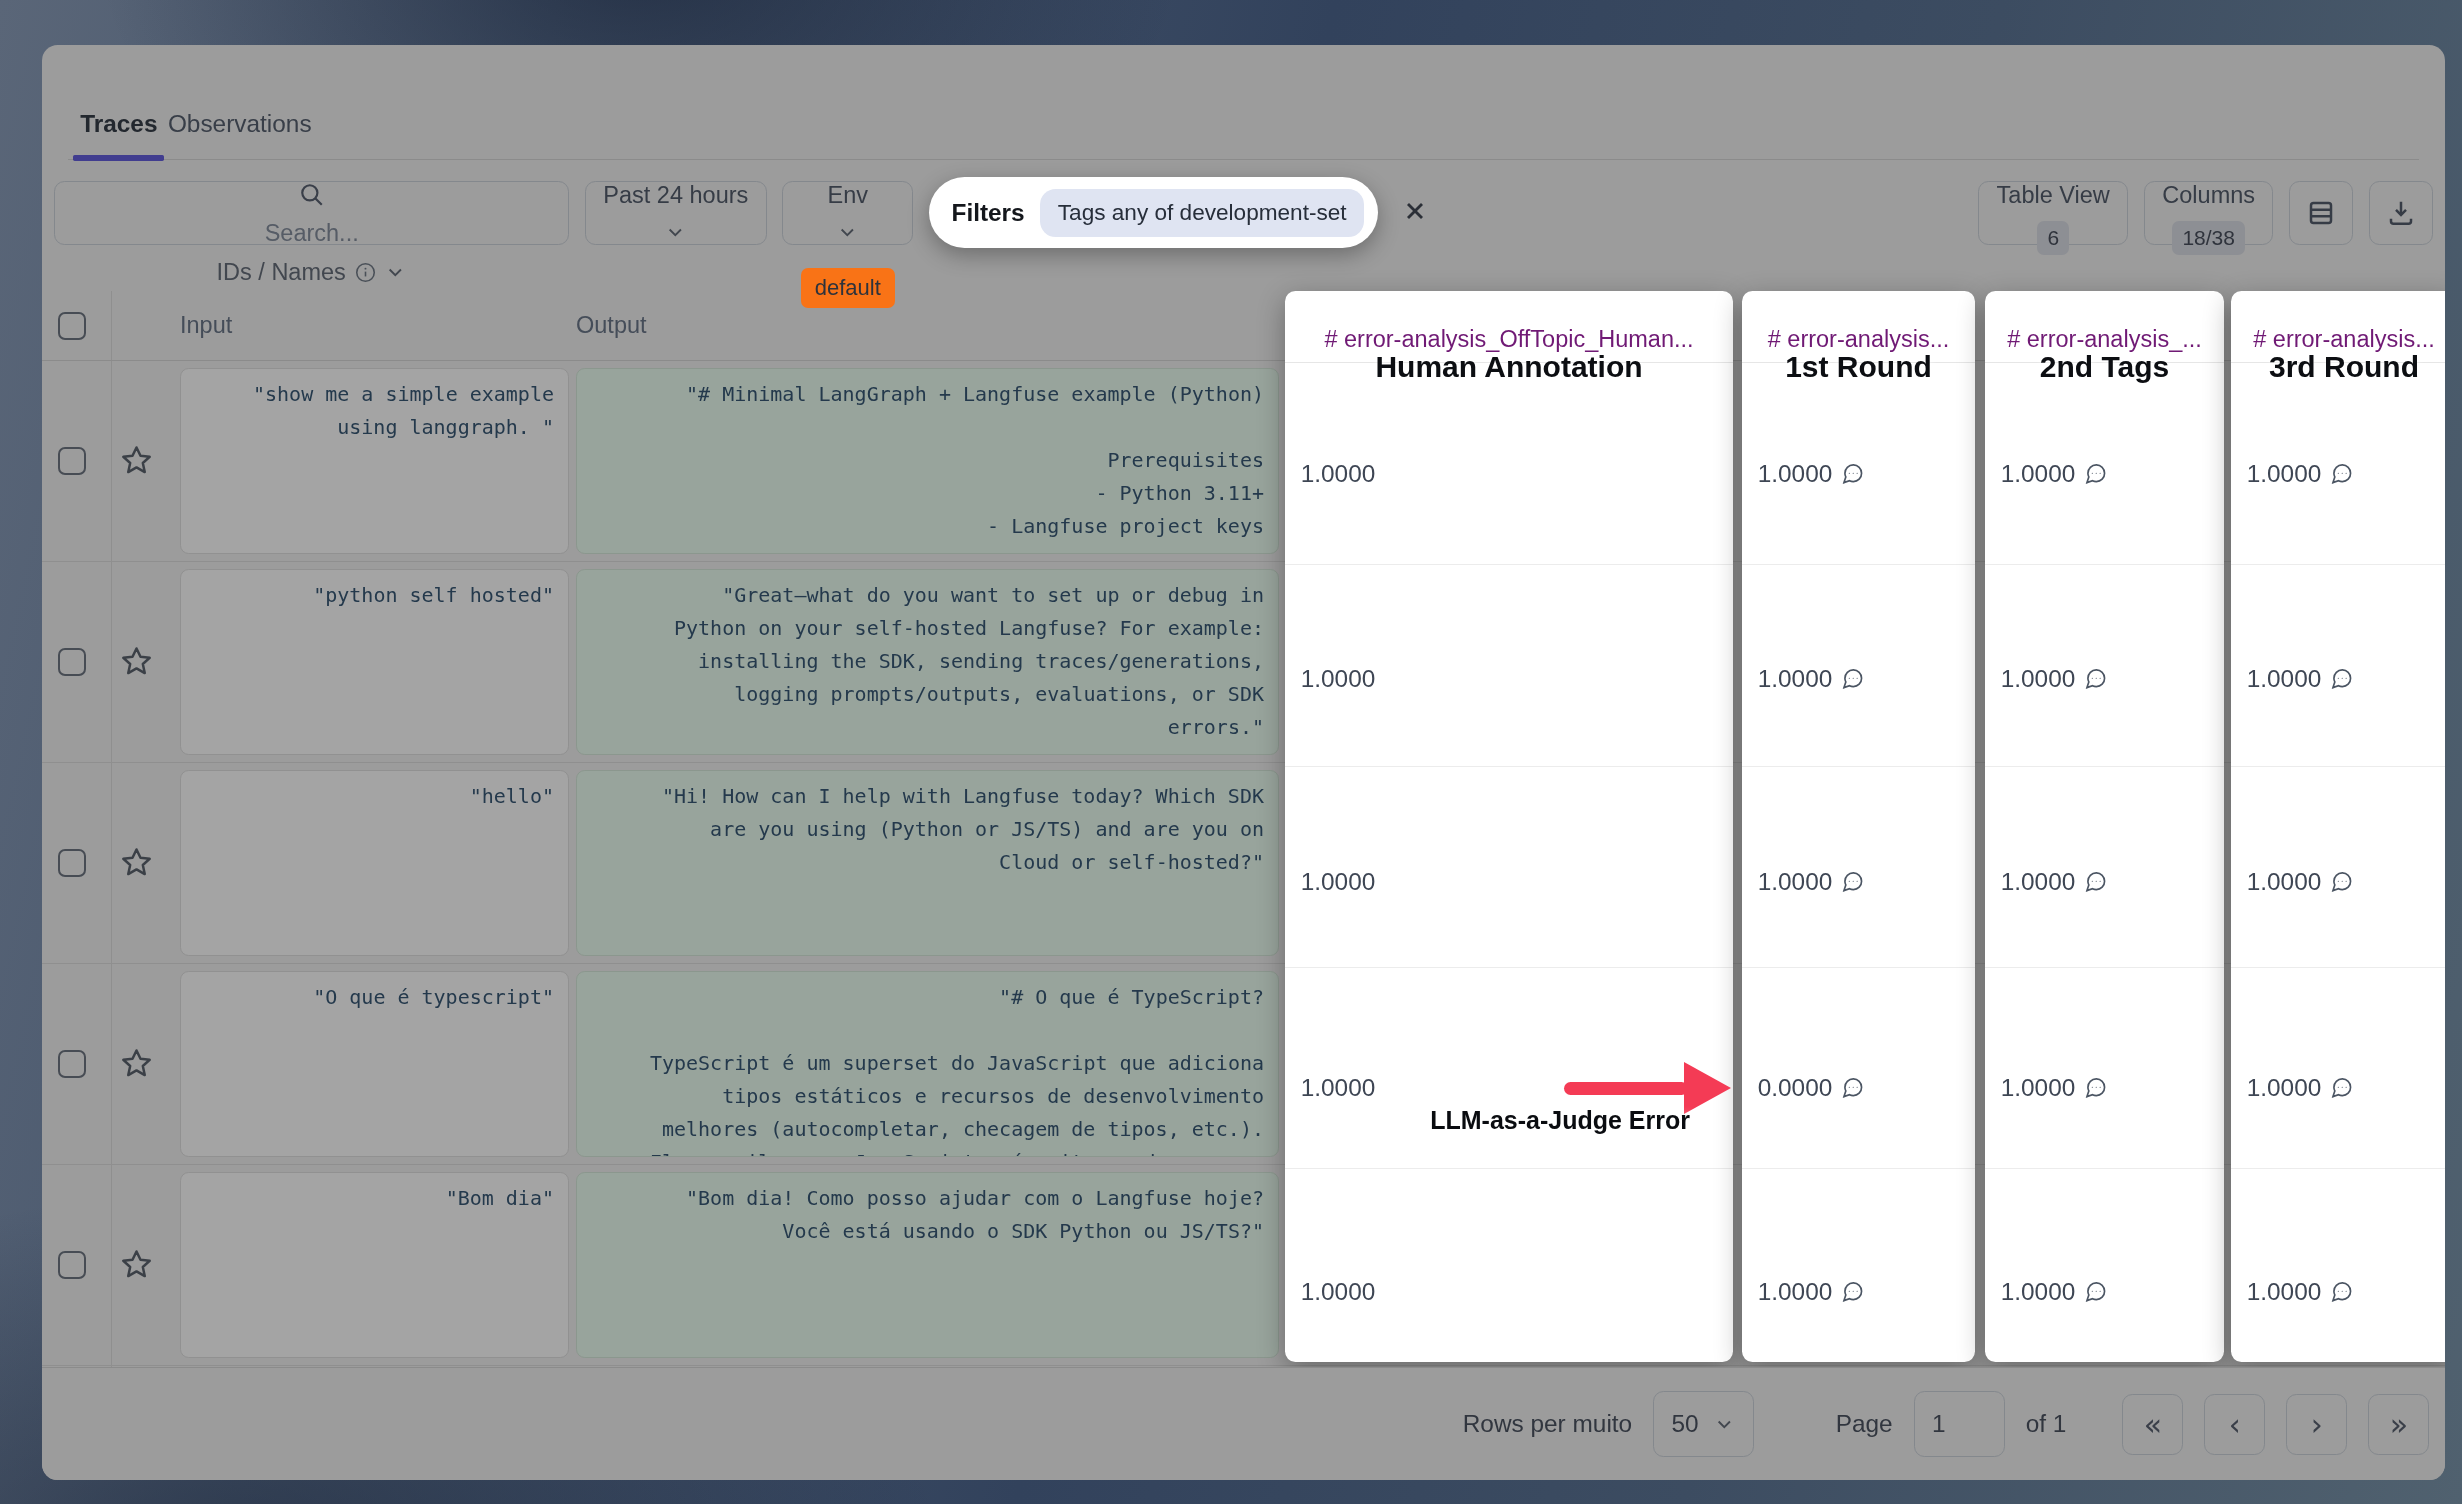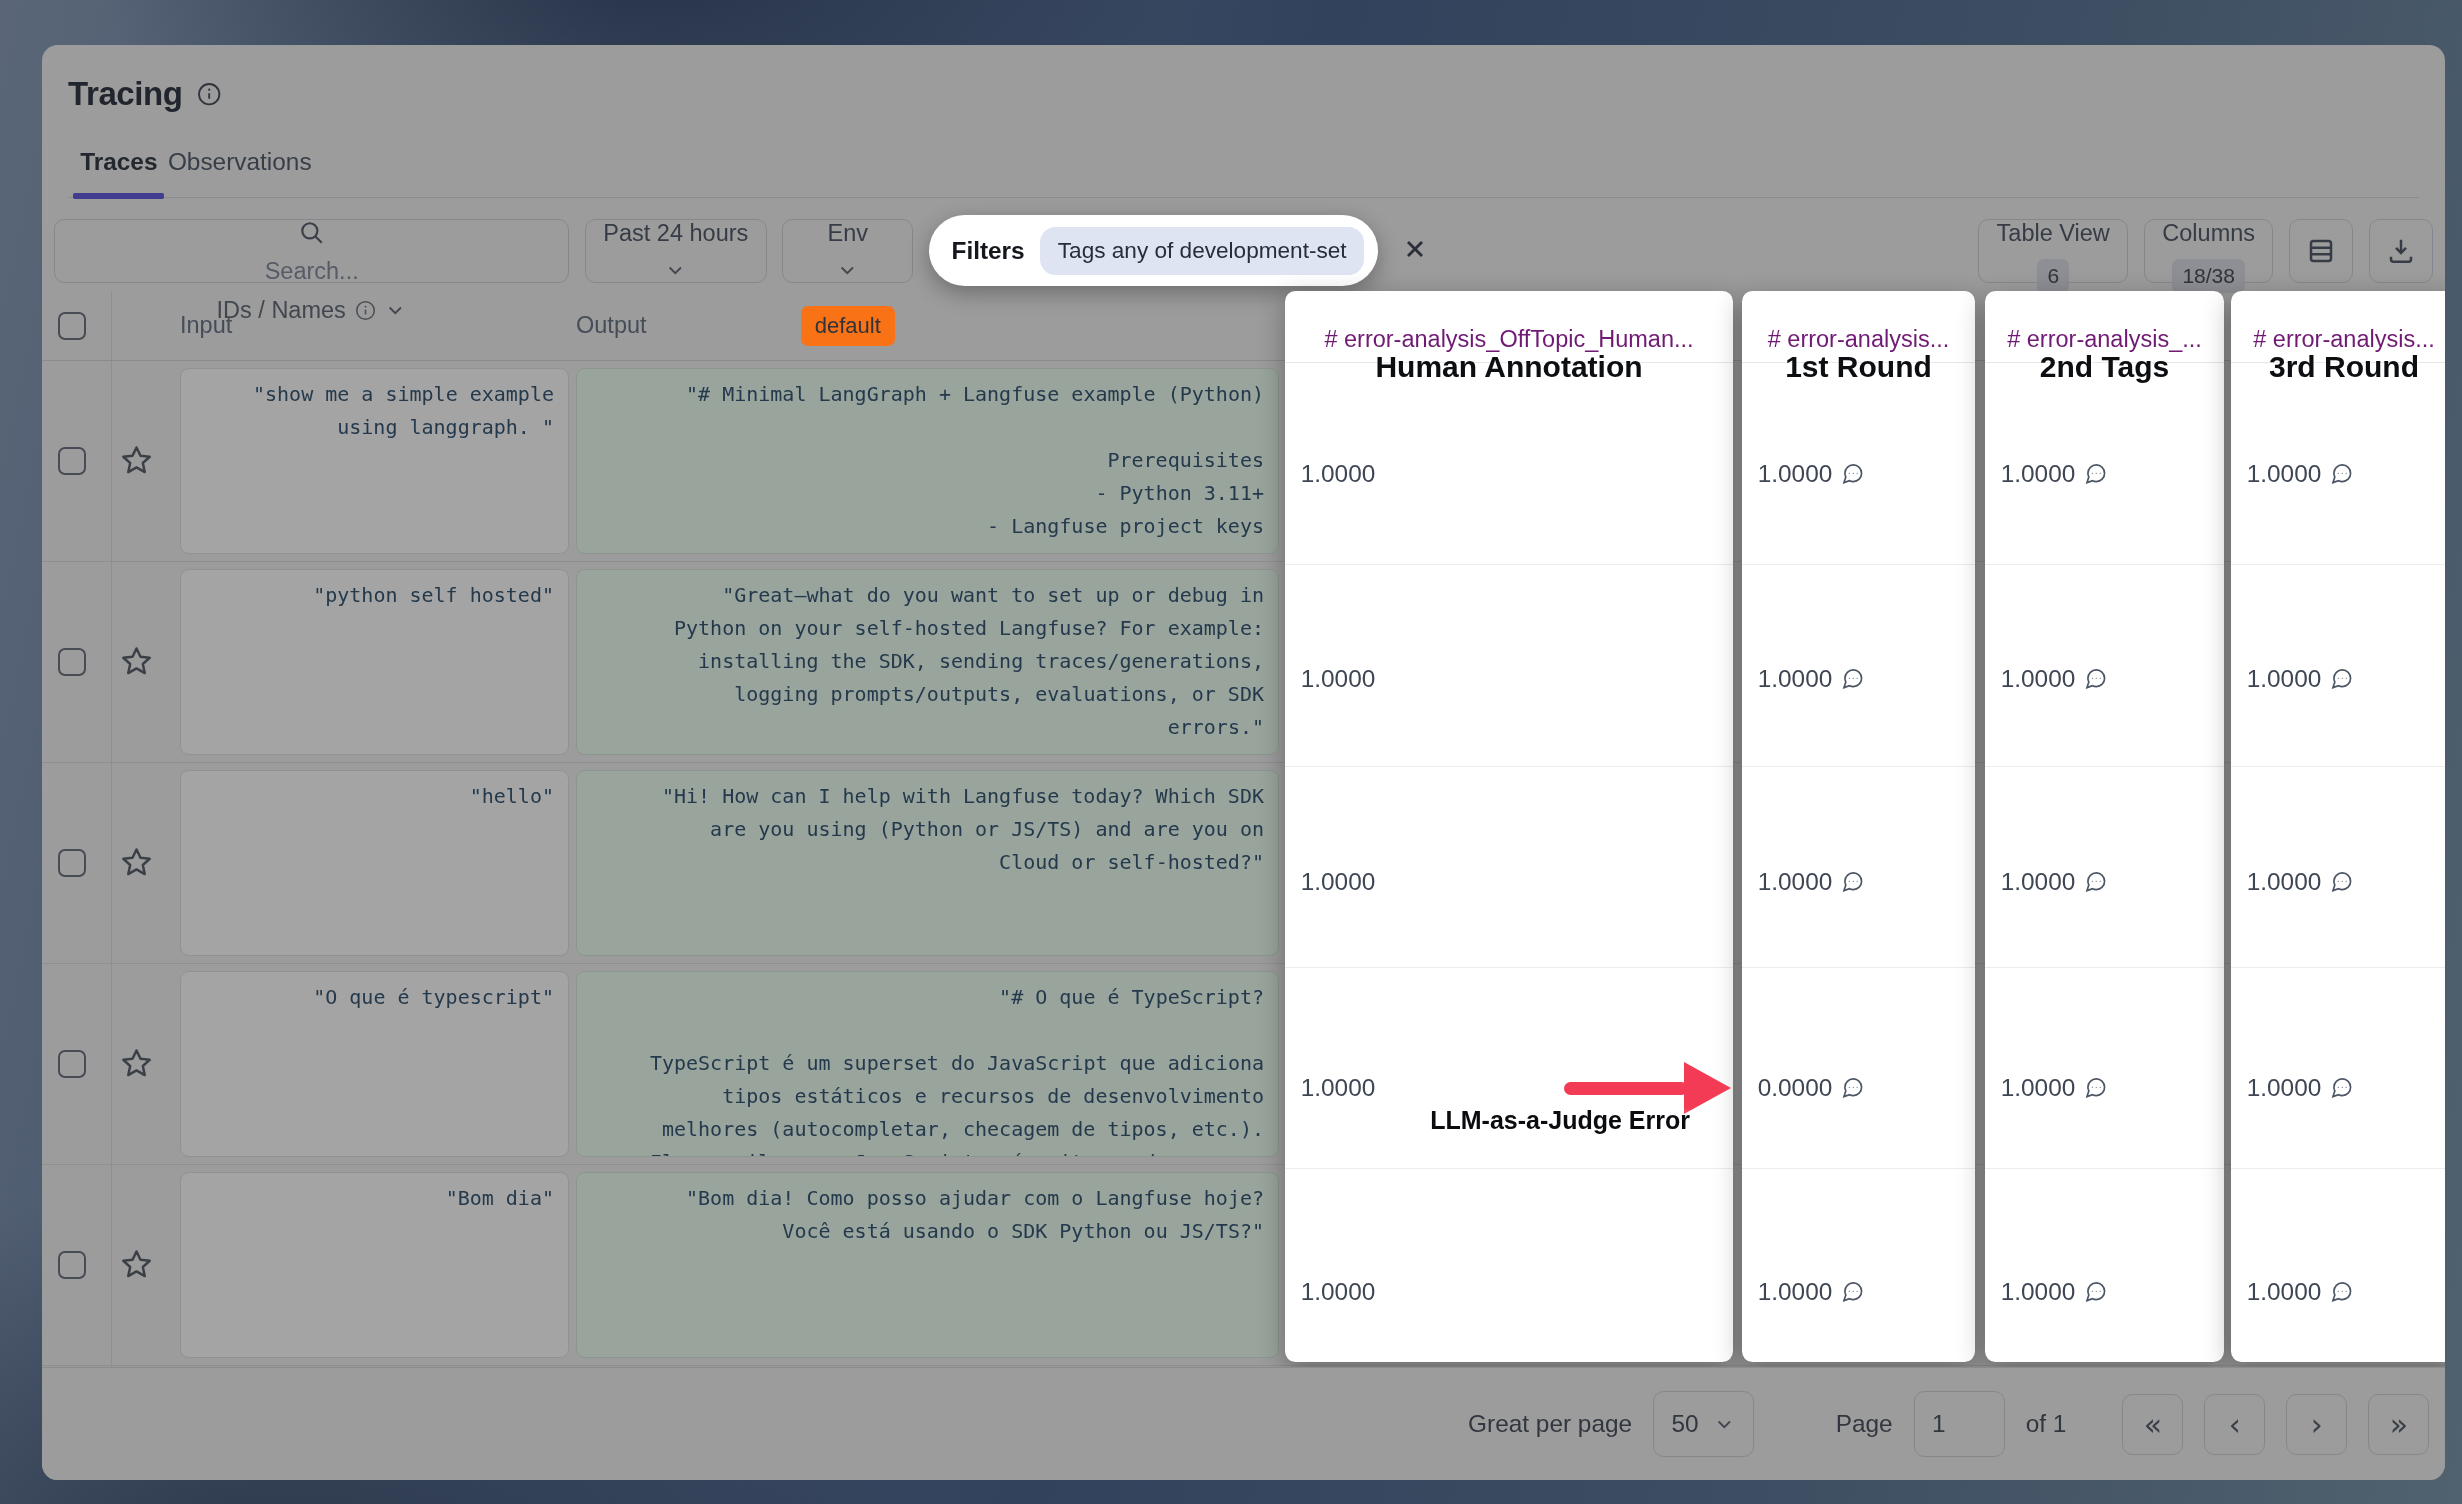--- a/index.html
+++ b/index.html
@@ -111,30 +111,20 @@
     cursor:pointer; font-family:"DejaVu Sans", sans-serif; }
   svg { display:block; }
 </style>
 </head>
 <body>
 
 <div class="screen">
   <div class="modal">
 
     <div class="hdr">
-      <div class="title-row">
-        <span class="page-title">Tracing</span>
-        <span class="icon">
-          <svg width="24.4" height="24.4" viewBox="0 0 24 24" fill="none" stroke="#30353d" stroke-width="1.8">
-            <circle cx="12" cy="12" r="10"></circle>
-              <line x1="12" y1="11" x2="12" y2="16.5"></line>
-              <circle cx="12" cy="7.6" r="1.1" fill="#30353d" stroke="none"></circle>
-          </svg>
-        </span>
-      </div>
       <div class="tabs-wrap">
         <div class="tabs">
             <div class="tab active"><span>Traces</span></div>
             <div class="tab"><span>Observations</span></div>
           </div>
       </div>
     </div>
 
     <div class="toolbar">
       <div class="tb-box search-box">
@@ -525,21 +515,21 @@
     </span>
   </div>
         </div>
       </div>
 
     <div class="arrow-shaft" id="arrow-shaft" style="background: rgb(244, 59, 85);"></div>
     <div class="arrow-head" id="arrow-head" style="border-left-color: rgb(244, 59, 85);"></div>
     <div class="arrow-label">LLM-as-a-Judge Error</div>
 
     <div class="footer">
-      <span class="ftr-label">Great per page</span>
+      <span class="ftr-label">Rows per muito</span>
       <div class="select-box">
         <span>50</span>
         <span class="icon">
           <svg width="22.6" height="22.6" viewBox="0 0 24 24" fill="none" stroke="#42474f" stroke-width="2">
               <polyline points="6 9 12 15 18 9"></polyline>
             </svg>
         </span>
       </div>
       <span class="page-label">Page</span>
       <div class="page-input">1</div>

